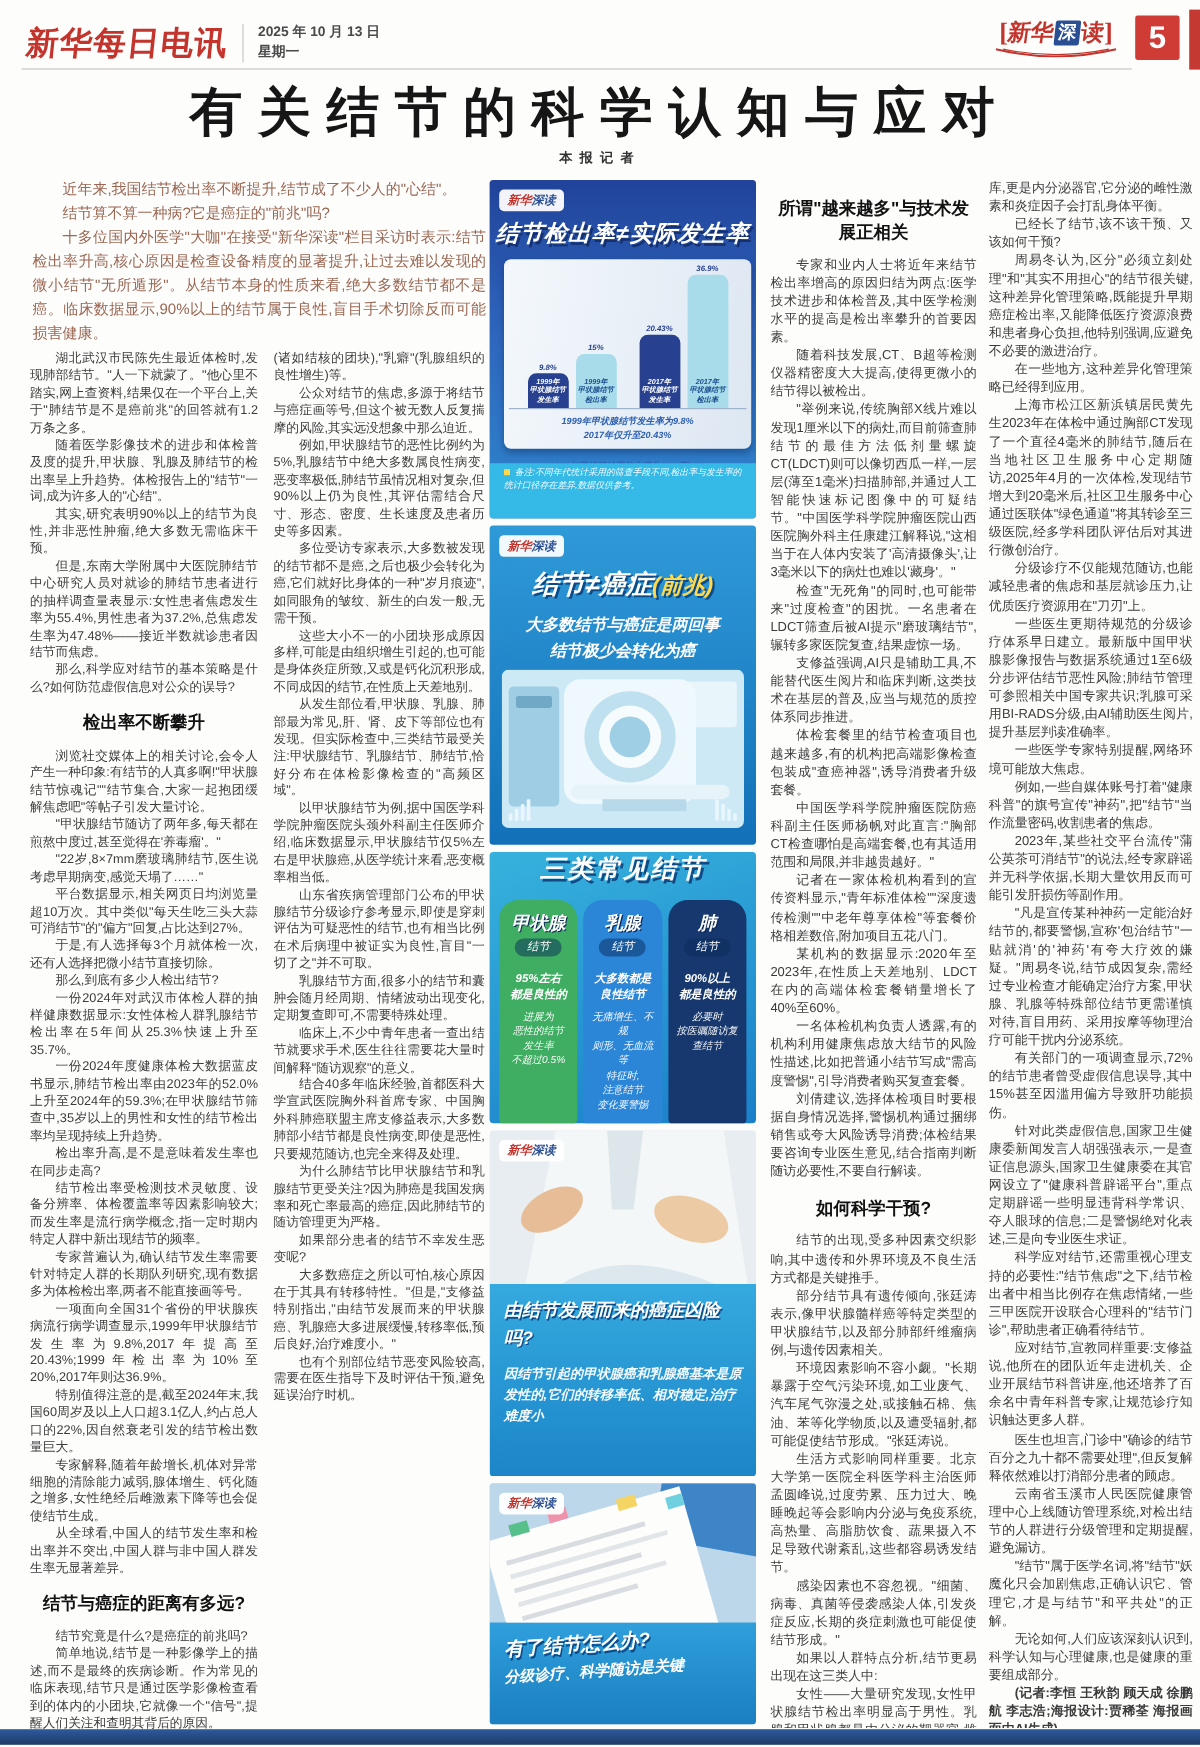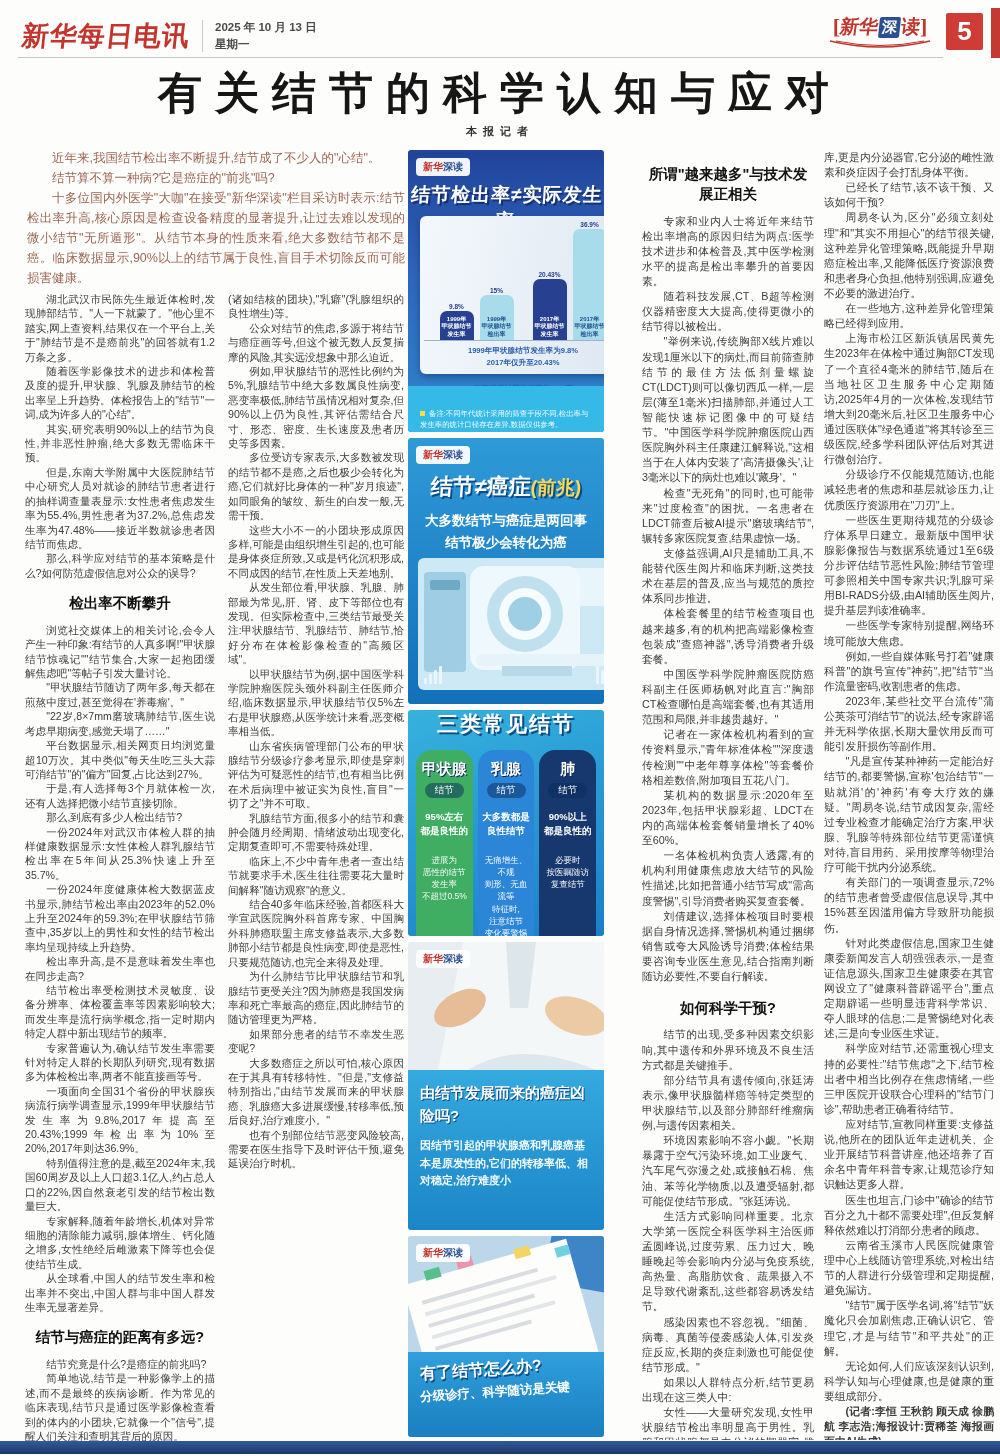--- a/index.html
+++ b/index.html
@@ -36,60 +36,60 @@
   .tcol p{margin:0;text-indent:2em;}
   .tcol p.cont{text-indent:0;}
   .tcol p.credit{font-weight:bold;text-indent:2em;}
   #col1{left:25px;top:292px;width:190px;height:1152px;font-size:10.6px;line-height:1.36;}
   #col2{left:228px;top:292px;width:176px;height:1152px;font-size:10.6px;line-height:1.36;}
   #col4{left:642px;top:150px;width:172px;height:1290px;font-size:10.8px;line-height:1.4;}
   #col5{left:824px;top:150px;width:170px;height:1290px;font-size:10.8px;line-height:1.4;}
   .col-h{font-weight:900;font-size:14.5px;text-align:center;color:#111;margin:14px 0 9px;text-indent:0;}
   
   .cards{position:absolute;left:408px;top:150px;width:222px;display:flex;flex-direction:column;}
-  .card{position:relative;width:196px;border-radius:3px;overflow:hidden;margin-bottom:6px;}
+  .card{position:relative;width:222px;border-radius:3px;overflow:hidden;margin-bottom:6px;font-style:italic;}
   .badge{position:absolute;top:8px;left:8px;background:rgba(255,255,255,.94);border-radius:4px;
          padding:2px 7px;font-size:10px;font-weight:900;z-index:5;font-family:"Liberation Serif",serif;}
   .badge .b1{color:#c3342c;} .badge .b2{color:#2b4f93;}
   
   #card1{height:282px;background:linear-gradient(180deg,#21439a,#2e66bd 45%,#2f86cc);}
   .c1-title{margin-top:32px;text-align:center;font-size:19px;font-weight:900;color:#fff;
             letter-spacing:1px;text-shadow:2px 2px 0 #16306e;transform:skewX(-4deg);}
   .book{position:absolute;left:12px;top:66px;width:198px;height:152px;background:linear-gradient(100deg,#f4f8fc,#dde7f2);
         border-radius:6px;box-shadow:0 3px 6px rgba(0,20,60,.35);padding:6px 4px 0;}
   .bars{display:flex;align-items:flex-end;justify-content:center;height:118px;border-bottom:1px solid #9fb4cc;}
   .bar-wrap{display:flex;flex-direction:column;align-items:center;margin:0 3px;}
   .bar-wrap.pair-gap{margin-left:16px;}
   .bar-top{font-size:6.5px;font-weight:bold;color:#27408f;margin-bottom:1px;}
   .bar{width:34px;border-radius:7px 7px 0 0;display:flex;align-items:flex-end;justify-content:center;overflow:hidden;}
   .bar-label{font-size:6px;line-height:1.25;text-align:center;white-space:pre-line;padding-bottom:2px;font-weight:bold;}
   .c1-caps{margin-top:4px;text-align:center;font-size:7.6px;font-weight:bold;color:#2b5fb0;line-height:1.55;}
   .c1-note{position:absolute;left:0;right:0;bottom:0;height:46px;background:#35b9e6;color:#f2fbff;
-           font-size:7.4px;line-height:1.5;padding:22px 12px;box-sizing:border-box;}
+           font-size:7.4px;line-height:1.5;padding:2px 12px;box-sizing:border-box;}
   .c1-note:before{content:"";display:inline-block;width:5px;height:5px;background:#ffd94d;margin-right:4px;}
   
   #card2{height:266px;background:linear-gradient(180deg,#2f9ad8,#1270b8);}
   .c2-title{margin-top:34px;text-align:center;font-weight:900;font-size:22px;color:#fff;
             text-shadow:2px 2px 0 #0d4a86;transform:skewX(-4deg);}
   .c2-title .paren{color:#ffd94d;font-size:19px;}
   .c2-sub{margin-top:8px;text-align:center;font-weight:900;font-size:13.5px;color:#fff;line-height:1.6;}
   .c2-photo{position:absolute;left:10px;bottom:14px;width:202px;height:132px;border-radius:6px;overflow:hidden;}
   .mini-bars{position:absolute;bottom:6px;display:flex;align-items:flex-end;gap:2px;}
   .mini-bars span{display:block;width:3px;background:#eaf6fd;border-radius:1px;}
   
   #card3{height:226px;background:linear-gradient(160deg,#36b2dd,#1a7fc9);}
   .c3-title{text-align:center;font-weight:900;font-size:21px;color:#fff;
             letter-spacing:2px;text-shadow:2px 2px 0 #114a82;}
   .triple{display:flex;gap:5px;padding:12px 8px 0;}
   .tri-col{flex:1;border-radius:16px 16px 4px 4px;padding:10px 4px 10px;text-align:center;min-height:148px;}
   .tri-name{font-weight:900;font-size:15px;color:#fff;text-shadow:1px 1px 0 #0c2a55;}
   .tri-tag{display:inline-block;margin-top:3px;background:rgba(8,42,90,.5);color:#fff;font-size:9.5px;
            border-radius:9px;padding:1px 10px;}
   .tri-stat{margin-top:12px;font-size:9.5px;font-weight:bold;color:#fff;white-space:pre-line;line-height:1.45;}
-  .tri-desc{margin-top:16px;font-size:8.5px;color:rgba(255,255,255,.95);white-space:pre-line;line-height:1.45;}
+  .tri-desc{margin-top:4px;font-size:8.5px;color:rgba(255,255,255,.95);white-space:pre-line;line-height:1.45;}
   
   #card4{height:288px;background:#e7edf1;display:flex;flex-direction:column;}
   .c4-photo{height:128px;position:relative;}
   .c4-blue{flex:1;background:linear-gradient(180deg,#35aadf,#1b85c8);padding:12px 12px 8px;}
   .c4-title{font-weight:900;font-size:15px;color:#fff;line-height:1.5;text-shadow:1px 1px 0 #0d4a86;}
   .c4-body{margin-top:10px;font-size:11px;font-weight:bold;color:#f4fbff;line-height:1.6;}
   
   #card5{height:201px;background:#bcd7ea;display:flex;flex-direction:column;}
   .c5-photo{height:116px;position:relative;}
   .c5-band{flex:1;background:linear-gradient(180deg,#2f9fdc,#1b7fc0);padding:6px 12px;}
@@ -185,21 +185,21 @@
   <div id="col4" class="tcol">
       <div class="col-h">所谓"越来越多"与技术发展正相关</div>
       <p>专家和业内人士将近年来结节检出率增高的原因归结为两点:医学技术进步和体检普及,其中医学检测水平的提高是检出率攀升的首要因素。</p>
       <p>随着科技发展,CT、B超等检测仪器精密度大大提高,使得更微小的结节得以被检出。</p>
       <p>"举例来说,传统胸部X线片难以发现1厘米以下的病灶,而目前筛查肺结节的最佳方法低剂量螺旋CT(LDCT)则可以像切西瓜一样,一层层(薄至1毫米)扫描肺部,并通过人工智能快速标记图像中的可疑结节。"中国医学科学院肿瘤医院山西医院胸外科主任康建江解释说,"这相当于在人体内安装了'高清摄像头',让3毫米以下的病灶也难以'藏身'。"</p>
       <p>检查"无死角"的同时,也可能带来"过度检查"的困扰。一名患者在LDCT筛查后被AI提示"磨玻璃结节",辗转多家医院复查,结果虚惊一场。</p>
       <p>支修益强调,AI只是辅助工具,不能替代医生阅片和临床判断,这类技术在基层的普及,应当与规范的质控体系同步推进。</p>
       <p>体检套餐里的结节检查项目也越来越多,有的机构把高端影像检查包装成"查癌神器",诱导消费者升级套餐。</p>
       <p>中国医学科学院肿瘤医院防癌科副主任医师杨帆对此直言:"胸部CT检查哪怕是高端套餐,也有其适用范围和局限,并非越贵越好。"</p>
       <p>记者在一家体检机构看到的宣传资料显示,"青年标准体检""深度遗传检测""中老年尊享体检"等套餐价格相差数倍,附加项目五花八门。</p>
-      <p>某机构的数据显示:2020年至2023年,包括甲状腺彩超、LDCT在内的高端体检套餐销量增长了40%至60%。</p>
+      <p>某机构的数据显示:2020年至2023年,在性质上天差地别、LDCT在内的高端体检套餐销量增长了40%至60%。</p>
       <p>一名体检机构负责人透露,有的机构利用健康焦虑放大结节的风险性描述,比如把普通小结节写成"需高度警惕",引导消费者购买复查套餐。</p>
       <p>刘倩建议,选择体检项目时要根据自身情况选择,警惕机构通过捆绑销售或夸大风险诱导消费;体检结果要咨询专业医生意见,结合指南判断随访必要性,不要自行解读。</p>
       <div class="col-h">如何科学干预?</div>
       <p>结节的出现,受多种因素交织影响,其中遗传和外界环境及不良生活方式都是关键推手。</p>
       <p>部分结节具有遗传倾向,张廷涛表示,像甲状腺髓样癌等特定类型的甲状腺结节,以及部分肺部纤维瘤病例,与遗传因素相关。</p>
       <p>环境因素影响不容小觑。"长期暴露于空气污染环境,如工业废气、汽车尾气弥漫之处,或接触石棉、焦油、苯等化学物质,以及遭受辐射,都可能促使结节形成。"张廷涛说。</p>
       <p>生活方式影响同样重要。北京大学第一医院全科医学科主治医师孟圆峰说,过度劳累、压力过大、晚睡晚起等会影响内分泌与免疫系统,高热量、高脂肪饮食、蔬果摄入不足导致代谢紊乱,这些都容易诱发结节。</p>
       <p>感染因素也不容忽视。"细菌、病毒、真菌等侵袭感染人体,引发炎症反应,长期的炎症刺激也可能促使结节形成。"</p>
       <p>如果以人群特点分析,结节更易出现在这三类人中:</p>
       <p>女性——大量研究发现,女性甲状腺结节检出率明显高于男性。乳腺和甲状腺都是内分泌的靶器官,雌激素水平波动大,乳腺和甲状腺结节发生率更高。</p>

